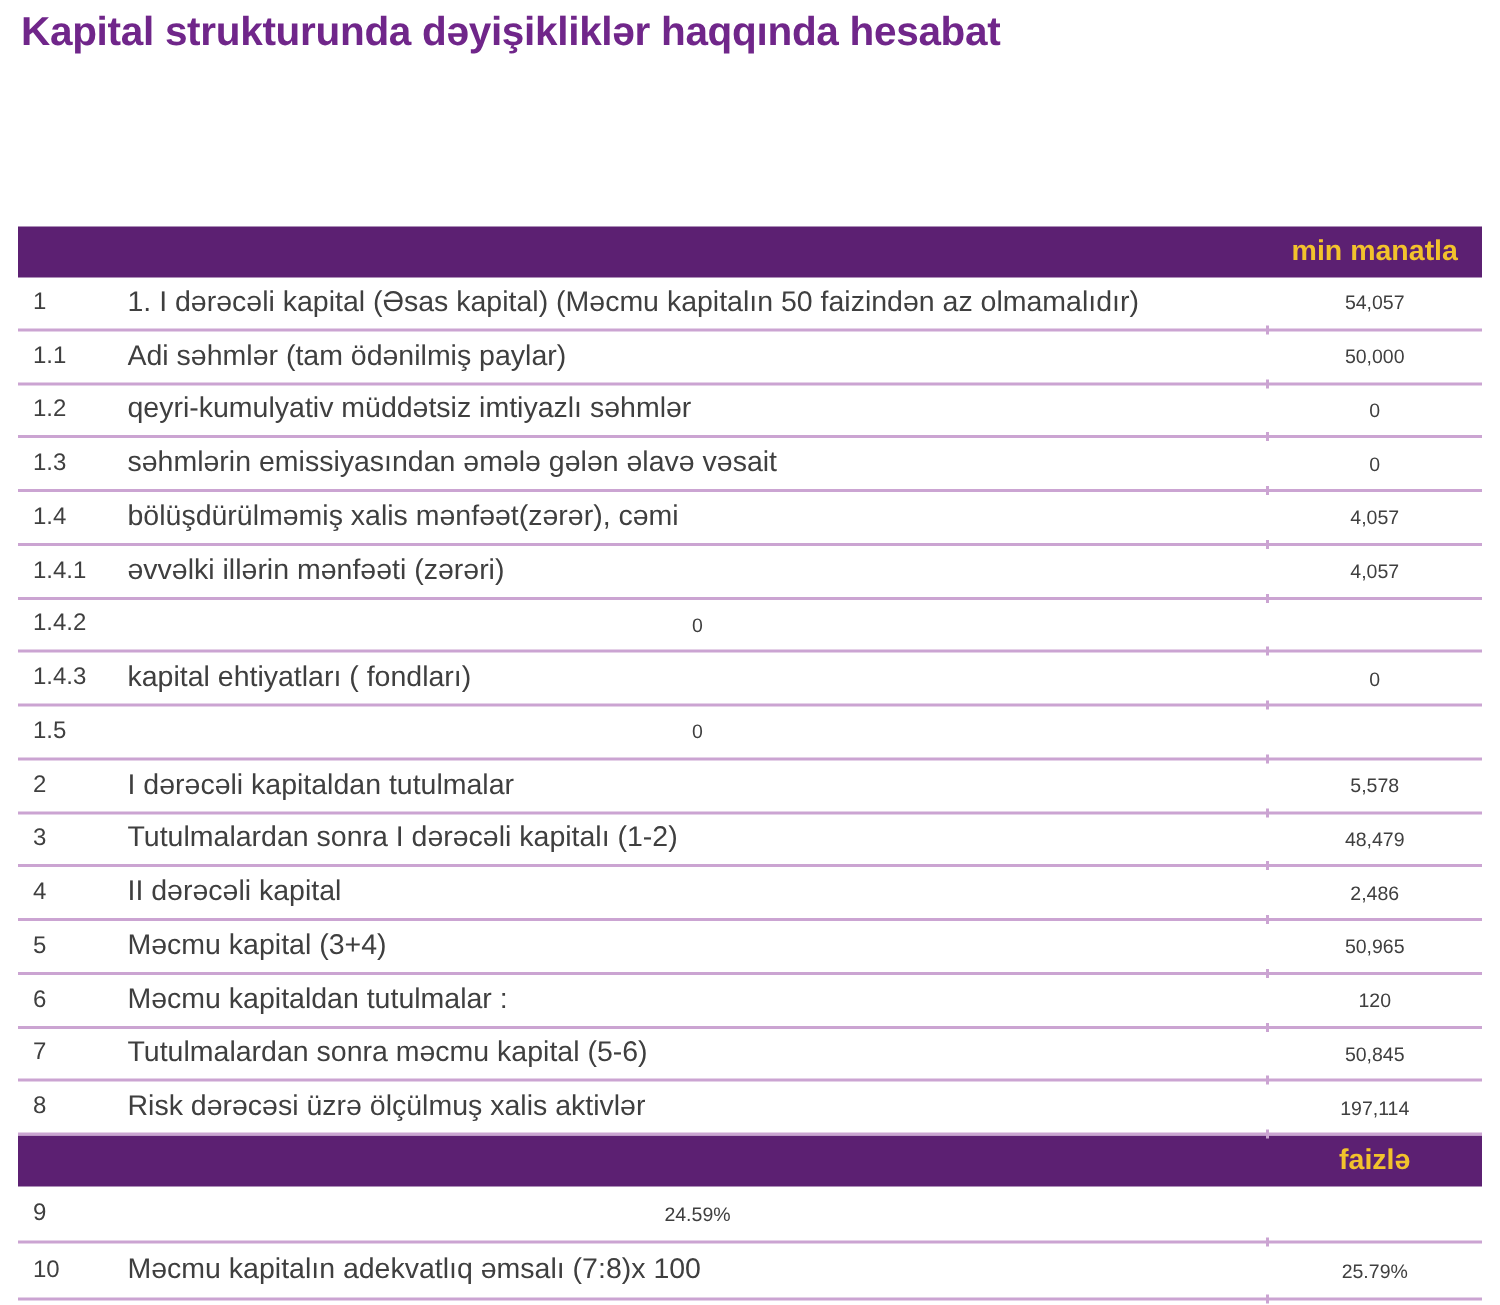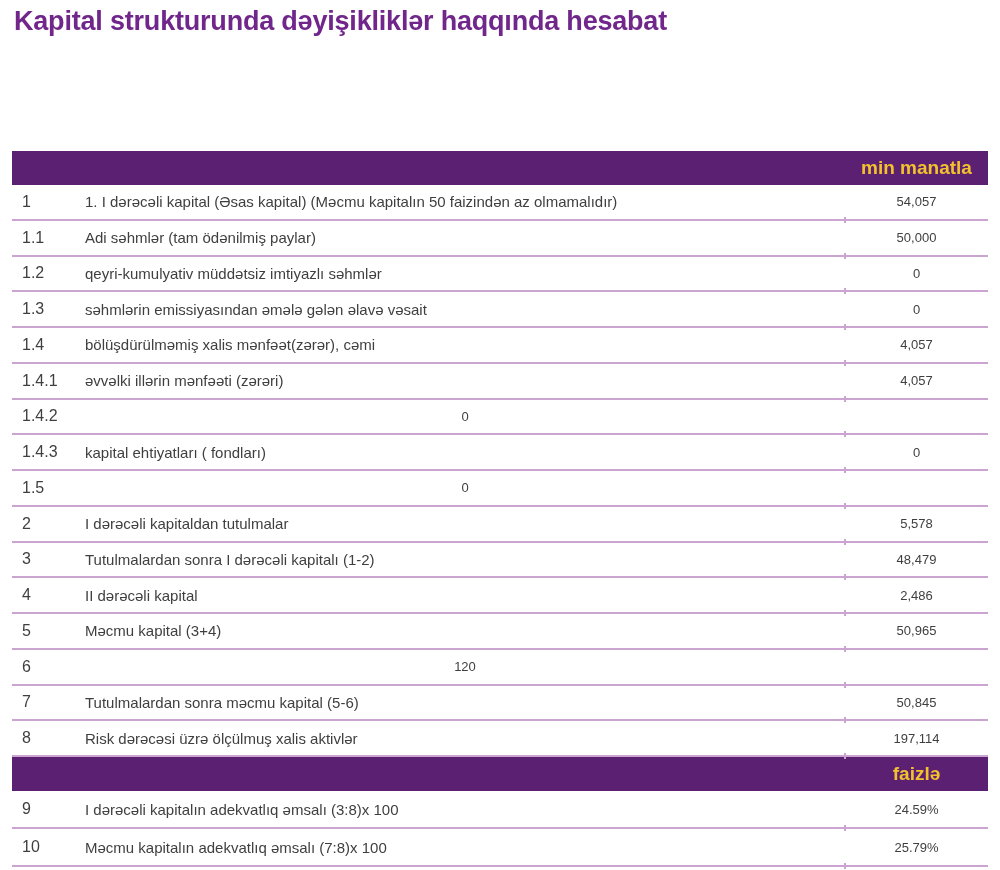--- a/index.html
+++ b/index.html
@@ -64,21 +64,21 @@
     bottom: -4px;
     width: 2px;
     height: 6px;
     background: var(--divider, #cba4d2);
   }
   .idx {
     padding-left: 10px;
     font-size: 16px;
   }
   .lbl {
-    font-size: 15px;
+    font-size: 19px;
     white-space: nowrap;
     overflow: hidden;
   }
   .val {
     text-align: center;
     font-size: 13px;
   }
 </style>
 </head>
 <body>
@@ -154,20 +154,21 @@
     <div class="lbl">II dərəcəli kapital</div>
     <div class="val">2,486</div>
   </div>
         <div class="row">
     <div class="idx">5</div>
     <div class="lbl">Məcmu kapital  (3+4)</div>
     <div class="val">50,965</div>
   </div>
         <div class="row">
     <div class="idx">6</div>
+    <div class="lbl">Məcmu kapitaldan tutulmalar :</div>
     <div class="val">120</div>
   </div>
         <div class="row">
     <div class="idx">7</div>
     <div class="lbl">Tutulmalardan sonra məcmu kapital (5-6)</div>
     <div class="val">50,845</div>
   </div>
         <div class="row">
     <div class="idx">8</div>
     <div class="lbl">Risk dərəcəsi üzrə ölçülmuş xalis aktivlər</div>
@@ -177,21 +178,20 @@
 
     <div class="band">
       <div class="idx"></div>
       <div class="lbl"></div>
       <div class="val">faizlə</div>
     </div>
 
     <div id="rows-percent">
         <div class="row pct">
     <div class="idx">9</div>
-    <div class="lbl">I dərəcəli kapitalın adekvatlıq əmsalı  (3:8)x 100</div>
     <div class="val">24.59%</div>
   </div>
         <div class="row pct">
     <div class="idx">10</div>
     <div class="lbl">Məcmu kapitalın adekvatlıq əmsalı (7:8)x 100</div>
     <div class="val">25.79%</div>
   </div>
       </div>
 
   </div>

